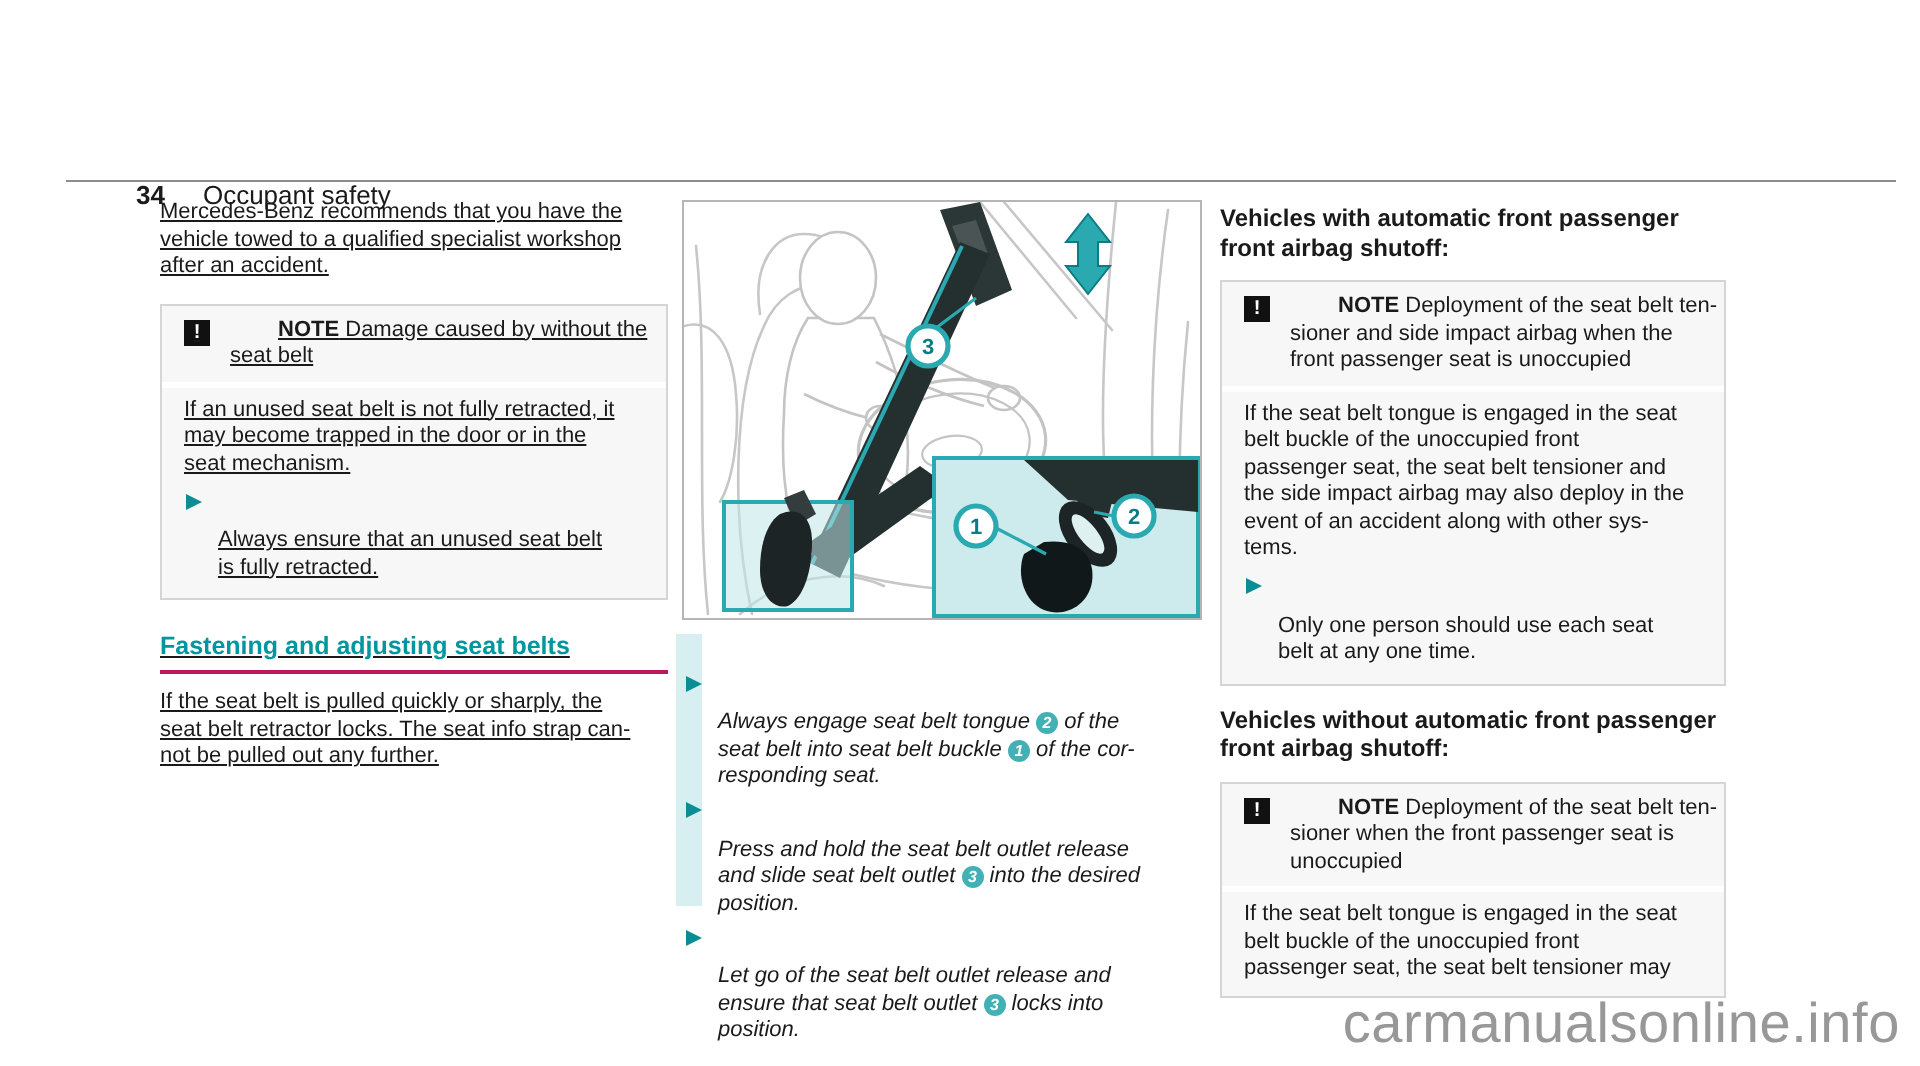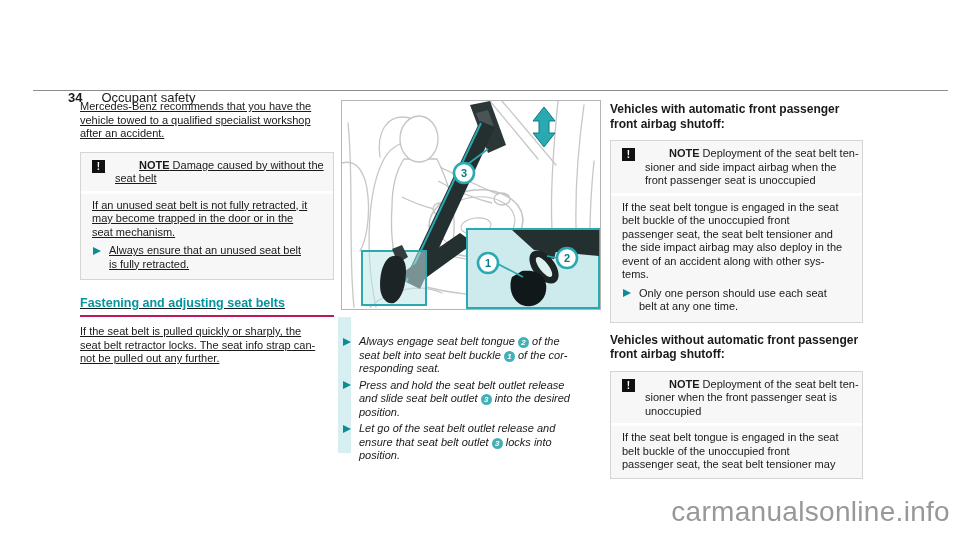--- a/index.html
+++ b/index.html
@@ -36,21 +36,21 @@
   .h-bold{font-size:12px;line-height:14.5px;font-weight:bold;white-space:pre;margin:0 0 9px 0;}
   .mt{margin-top:11px;}
 
   .figure-box{position:absolute;left:341px;top:100px;width:258px;height:208px;
     border:1px solid #b5b5b5;background:#fff;box-sizing:content-box;}
   .figure-box svg{display:block;width:258px;height:208px;}
 
   .bullet-strip{position:absolute;left:338px;top:317px;width:13px;height:136px;background:#d7eff1;}
   .bullets{position:absolute;left:342px;top:335px;width:258px;font-size:11px;line-height:13.5px;font-style:italic;}
   .bullets .row{display:flex;margin-bottom:3px;}
-  .btxt{white-space:pre;}
+  .btxt{white-space:pre;margin-top:20px;}
 
   .badge{display:inline-block;width:11px;height:11px;border-radius:50%;background:#43b0b6;
     color:#fff;font-size:8px;font-weight:bold;line-height:11px;text-align:center;vertical-align:0px;}
 
   .watermark{position:absolute;right:10px;bottom:5px;font-size:28px;color:#989898;letter-spacing:0.3px;}
 
   .callout-num{font:bold 11px "Liberation Sans",sans-serif;fill:#0a7c84;}
 </style>
 </head>
 <body>

